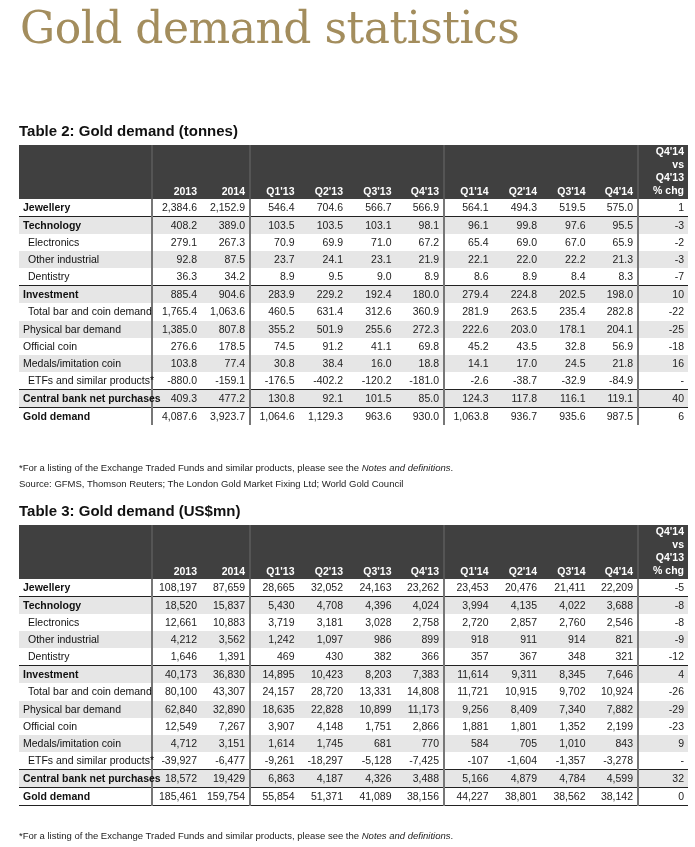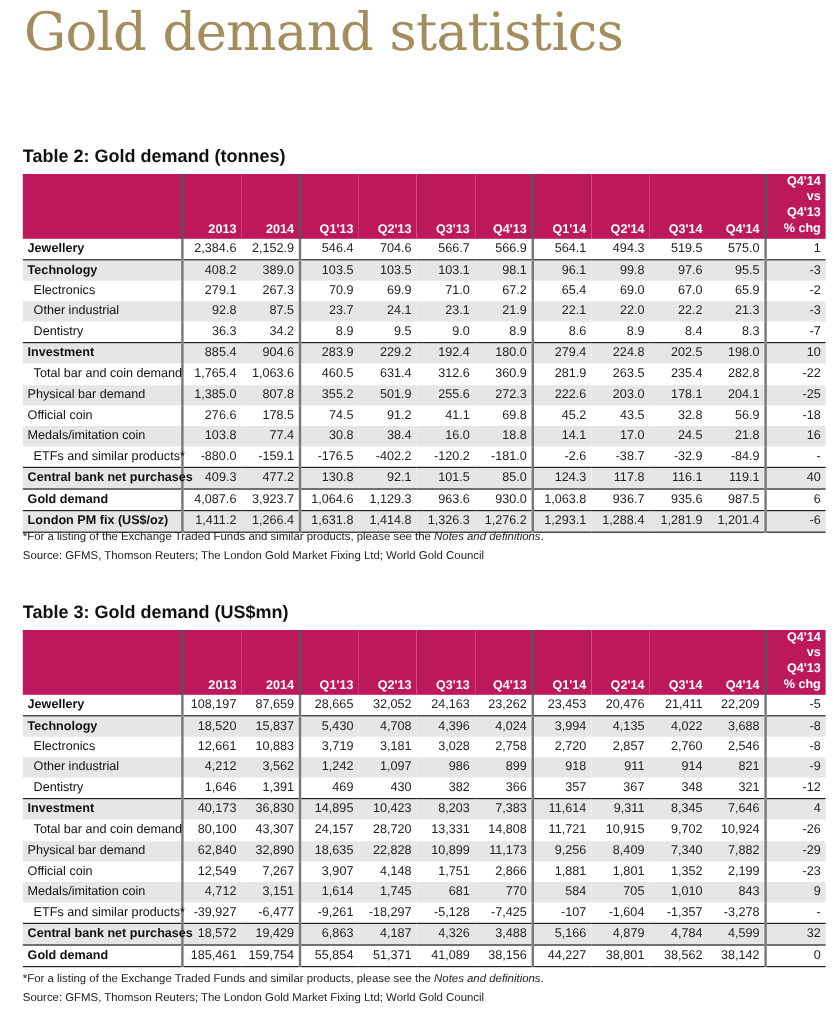--- a/index.html
+++ b/index.html
@@ -27,21 +27,21 @@
   }
   #t2 { top: 145px; }
   #t3 { top: 525px; }
 
   table.data col.c-label { width: 133px; }
   table.data col.c-y { width: 49px; }
   table.data col.c-q { width: 48.5px; }
   table.data col.c-chg { width: 50px; }
 
   table.data thead th {
-    background: #be185d; color: #fff; font-weight: bold;
+    background: #404040; color: #fff; font-weight: bold;
     text-align: right; vertical-align: bottom;
     padding: 0 4px 2px 2px; font-size: 10.5px; line-height: 12px;
   }
   #t2 thead tr { height: 54px; }
   #t3 thead tr { height: 54px; }
   table.data thead th.chg { line-height: 13px; }
 
   table.data tbody td {
     text-align: right; padding: 0 4px 0 2px;
     height: 17.2px; line-height: 17px; color: #222;
@@ -53,21 +53,21 @@
   table.data tbody tr.ind2 td.label { }
   table.data tbody tr.shade td { background: #e6e6e6; }
   table.data tbody tr.topline td { border-top: 1.5px solid #222; }
   table.data tbody tr.bottomline td { border-bottom: 1.5px solid #222; }
 
   
   table.data td.sepL, table.data th.sepL { border-left: 2px solid #777; }
   table.data th.sepL { border-left: 2px solid #555; }
 
   .footnote {
-    position: absolute; left: 19px; font-size: 9.5px; color: #222;
+    position: absolute; left: 19px; font-size: 9.5px; color: #222; margin-top: 20px;
   }
   .footnote i { font-style: italic; }
   #t2-note { top: 442px; }
   #t2-src { top: 458px; }
   #t3-note { top: 810px; }
   #t3-src { top: 826px; }
 </style>
 </head>
 <body>
 
@@ -286,34 +286,20 @@
         <td class="sepL">1,064.6</td>
         <td>1,129.3</td>
         <td>963.6</td>
         <td>930.0</td>
         <td class="sepL">1,063.8</td>
         <td>936.7</td>
         <td>935.6</td>
         <td>987.5</td>
         <td class="sepL">6</td>
       </tr>
-      <tr class="shade bold topline bottomline">
-        <td class="label">London PM fix (US$/oz)</td>
-        <td class="sepL">1,411.2</td>
-        <td>1,266.4</td>
-        <td class="sepL">1,631.8</td>
-        <td>1,414.8</td>
-        <td>1,326.3</td>
-        <td>1,276.2</td>
-        <td class="sepL">1,293.1</td>
-        <td>1,288.4</td>
-        <td>1,281.9</td>
-        <td>1,201.4</td>
-        <td class="sepL">-6</td>
-      </tr>
     </tbody>
 </table>
 <div class="footnote" id="t2-note"><span>*For a listing of the Exchange Traded Funds and similar products, please see the </span><i>Notes and definitions</i><span>.</span></div>
 <div class="footnote" id="t2-src">Source: GFMS, Thomson Reuters; The London Gold Market Fixing Ltd; World Gold Council</div>
 
 <div class="table-caption" id="t3-cap">Table 3: Gold demand (US$mn)</div>
 <table class="data" id="t3">
   <colgroup>
     <col class="c-label">
       <col class="c-y">

